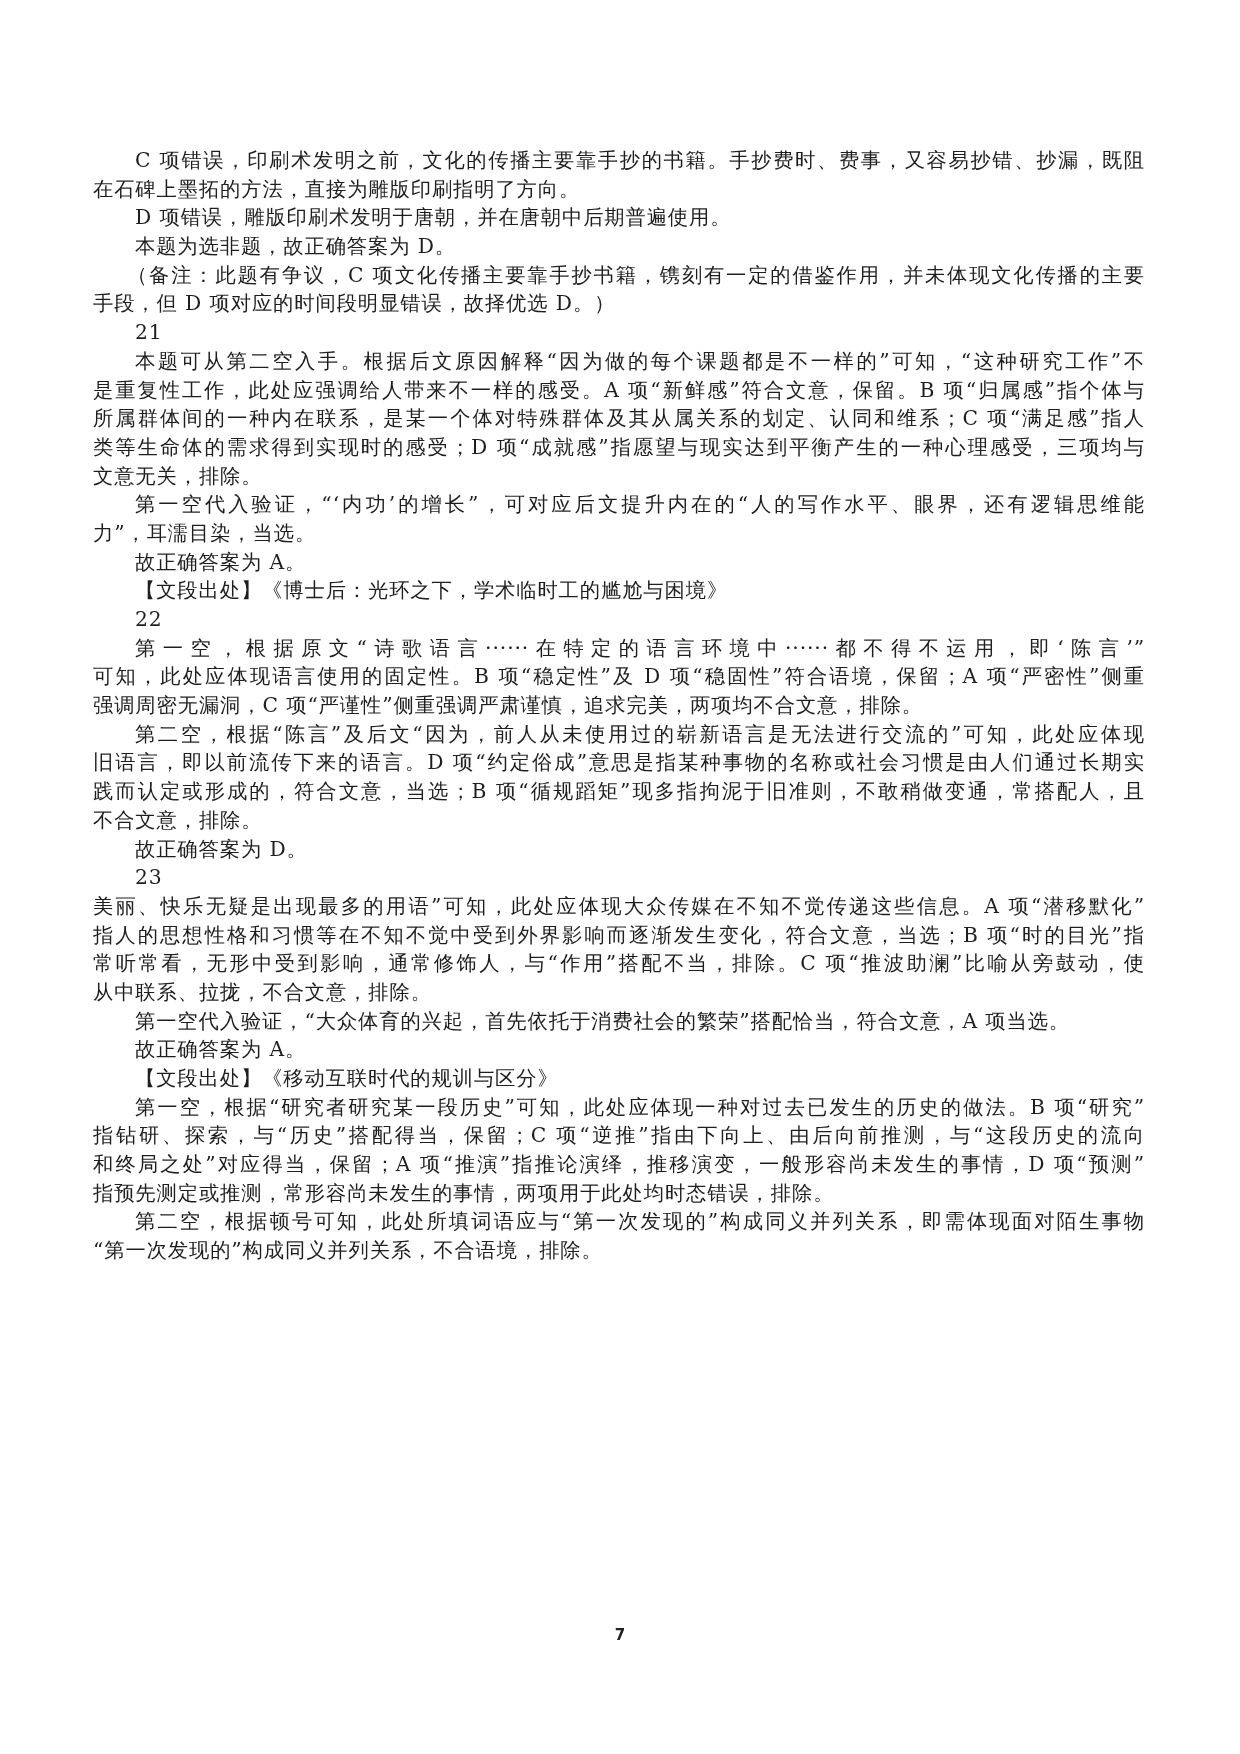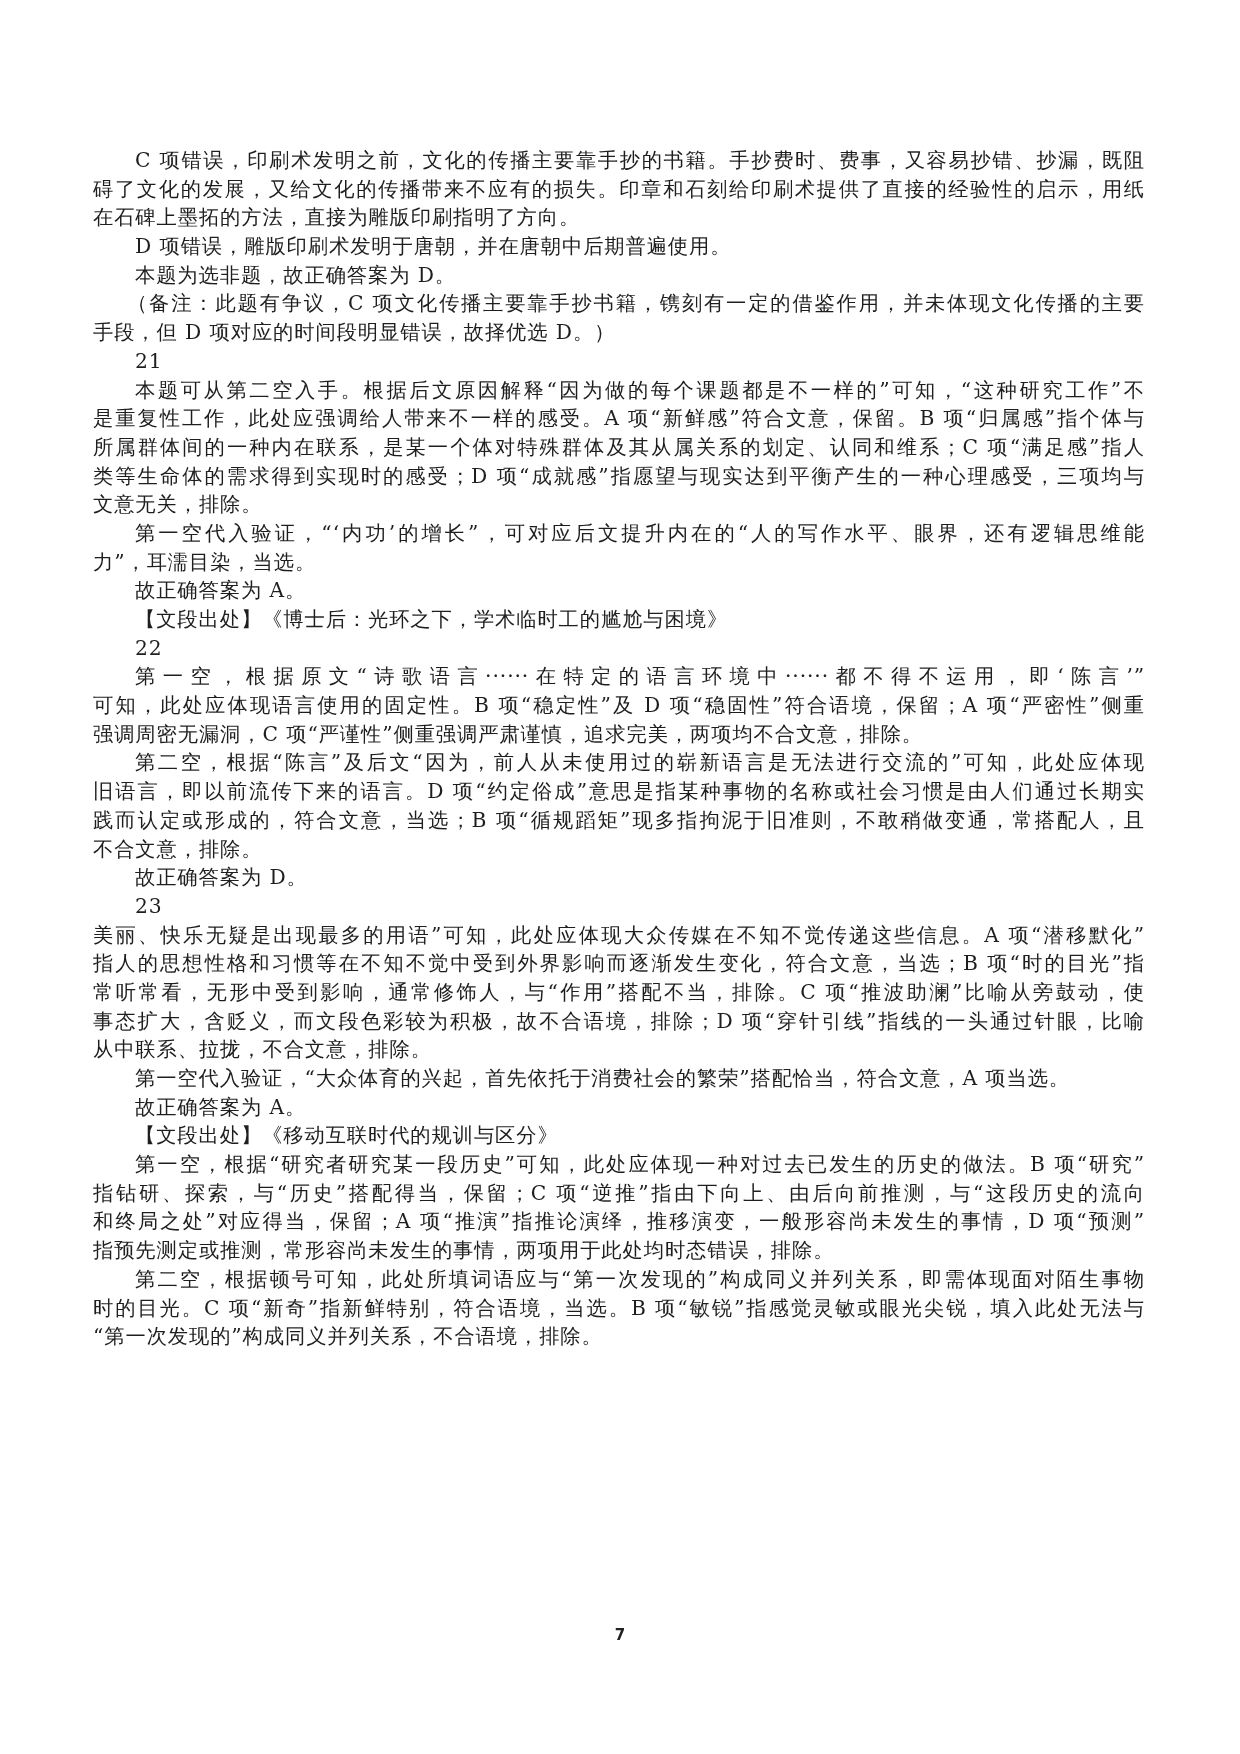--- a/index.html
+++ b/index.html
@@ -50,21 +50,20 @@
     font-size: 15px;
     font-weight: bold;
     color: #222;
   }
 </style>
 </head>
 <body>
 
 <div class="page">
   <div class="line indent">C 项错误，印刷术发明之前，文化的传播主要靠手抄的书籍。手抄费时、费事，又容易抄错、抄漏，既阻</div>
-  <div class="line">碍了文化的发展，又给文化的传播带来不应有的损失。印章和石刻给印刷术提供了直接的经验性的启示，用纸</div>
   <div class="line last">在石碑上墨拓的方法，直接为雕版印刷指明了方向。</div>
   <div class="line indent last">D 项错误，雕版印刷术发明于唐朝，并在唐朝中后期普遍使用。</div>
   <div class="line indent last">本题为选非题，故正确答案为 D。</div>
   <div class="line indent-paren">（备注：此题有争议，C 项文化传播主要靠手抄书籍，镌刻有一定的借鉴作用，并未体现文化传播的主要</div>
   <div class="line last">手段，但 D 项对应的时间段明显错误，故择优选 D。）</div>
 
   <div class="line indent last">21</div>
   <div class="line indent">本题可从第二空入手。根据后文原因解释“因为做的每个课题都是不一样的”可知，“这种研究工作”不</div>
   <div class="line">是重复性工作，此处应强调给人带来不一样的感受。A 项“新鲜感”符合文意，保留。B 项“归属感”指个体与</div>
   <div class="line">所属群体间的一种内在联系，是某一个体对特殊群体及其从属关系的划定、认同和维系；C 项“满足感”指人</div>
@@ -82,28 +81,26 @@
   <div class="line indent">第二空，根据“陈言”及后文“因为，前人从未使用过的崭新语言是无法进行交流的”可知，此处应体现</div>
   <div class="line">旧语言，即以前流传下来的语言。D 项“约定俗成”意思是指某种事物的名称或社会习惯是由人们通过长期实</div>
   <div class="line">践而认定或形成的，符合文意，当选；B 项“循规蹈矩”现多指拘泥于旧准则，不敢稍做变通，常搭配人，且</div>
   <div class="line last">不合文意，排除。</div>
   <div class="line indent last">故正确答案为 D。</div>
 
   <div class="line indent last">23</div>
   <div class="line">美丽、快乐无疑是出现最多的用语”可知，此处应体现大众传媒在不知不觉传递这些信息。A 项“潜移默化”</div>
   <div class="line">指人的思想性格和习惯等在不知不觉中受到外界影响而逐渐发生变化，符合文意，当选；B 项“时的目光”指</div>
   <div class="line">常听常看，无形中受到影响，通常修饰人，与“作用”搭配不当，排除。C 项“推波助澜”比喻从旁鼓动，使</div>
-  <div class="line">事态扩大，含贬义，而文段色彩较为积极，故不合语境，排除；D 项“穿针引线”指线的一头通过针眼，比喻</div>
   <div class="line last">从中联系、拉拢，不合文意，排除。</div>
   <div class="line indent last">第一空代入验证，“大众体育的兴起，首先依托于消费社会的繁荣”搭配恰当，符合文意，A 项当选。</div>
   <div class="line indent last">故正确答案为 A。</div>
   <div class="line indent last">【文段出处】《移动互联时代的规训与区分》</div>
 
   <div class="line indent">第一空，根据“研究者研究某一段历史”可知，此处应体现一种对过去已发生的历史的做法。B 项“研究”</div>
   <div class="line">指钻研、探索，与“历史”搭配得当，保留；C 项“逆推”指由下向上、由后向前推测，与“这段历史的流向</div>
   <div class="line">和终局之处”对应得当，保留；A 项“推演”指推论演绎，推移演变，一般形容尚未发生的事情，D 项“预测”</div>
   <div class="line last">指预先测定或推测，常形容尚未发生的事情，两项用于此处均时态错误，排除。</div>
   <div class="line indent">第二空，根据顿号可知，此处所填词语应与“第一次发现的”构成同义并列关系，即需体现面对陌生事物</div>
-  <div class="line">时的目光。C 项“新奇”指新鲜特别，符合语境，当选。B 项“敏锐”指感觉灵敏或眼光尖锐，填入此处无法与</div>
   <div class="line last">“第一次发现的”构成同义并列关系，不合语境，排除。</div>
 </div>
 
 <div class="page-number">7</div>
 
 </body></html>

